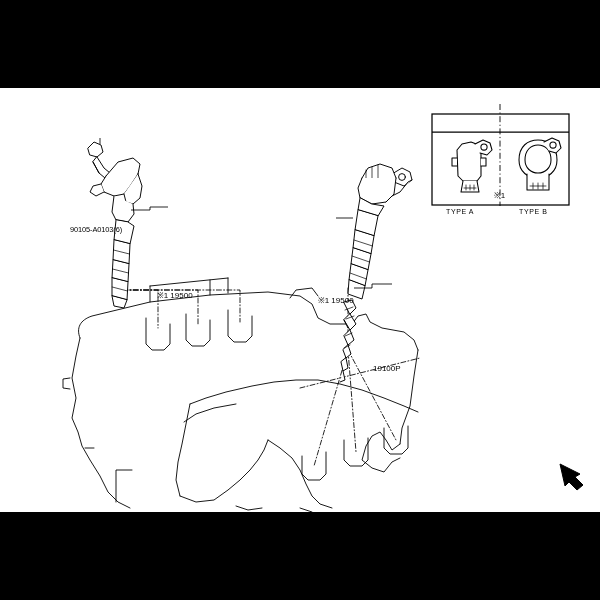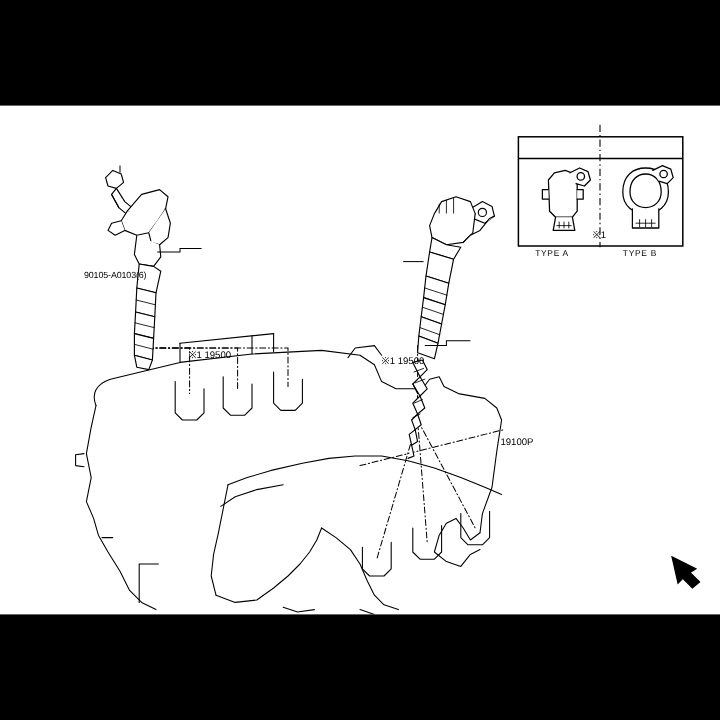--- a/index.html
+++ b/index.html
@@ -10,21 +10,21 @@
   #bar-top{top:0;height:88px;}
   #bar-bottom{top:512px;height:88px;}
   #canvas{position:absolute;left:0;top:88px;width:600px;height:424px;
           background:#fff;overflow:hidden;}
   svg.layer{position:absolute;left:0;top:0;width:600px;height:424px;overflow:visible;}
   .lbl{position:absolute;font-family:"Liberation Sans",sans-serif;
        color:#000;white-space:nowrap;line-height:1;}
   #lbl-bolt{left:70px;top:138px;font-size:7.4px;letter-spacing:-0.1px;}
   #lbl-coil-left{left:157px;top:204px;font-size:8px;letter-spacing:0px;}
   #lbl-coil-right{left:318px;top:209px;font-size:8px;}
-  #lbl-plug{left:373px;top:277px;font-size:8px;margin-left:44px;}
+  #lbl-plug{left:373px;top:277px;font-size:8px;}
   #lbl-star-top{left:494px;top:104px;font-size:8px;}
   #lbl-typeA{left:446px;top:120px;font-size:7px;letter-spacing:0.6px;}
   #lbl-typeB{left:519px;top:120px;font-size:7px;letter-spacing:0.6px;}
 </style>
 </head>
 <body>
 
 <div id="root">
 
   <div class="bar" id="bar-top"></div>

